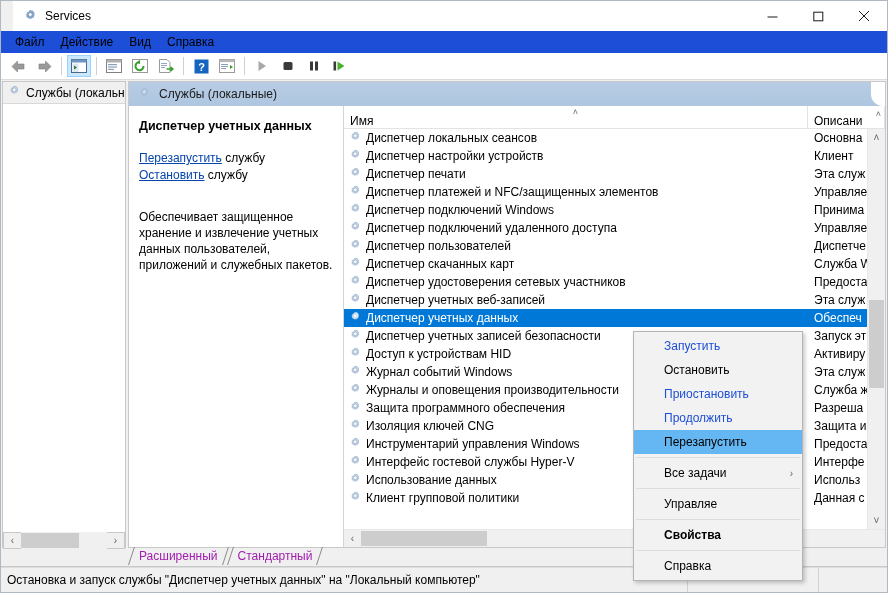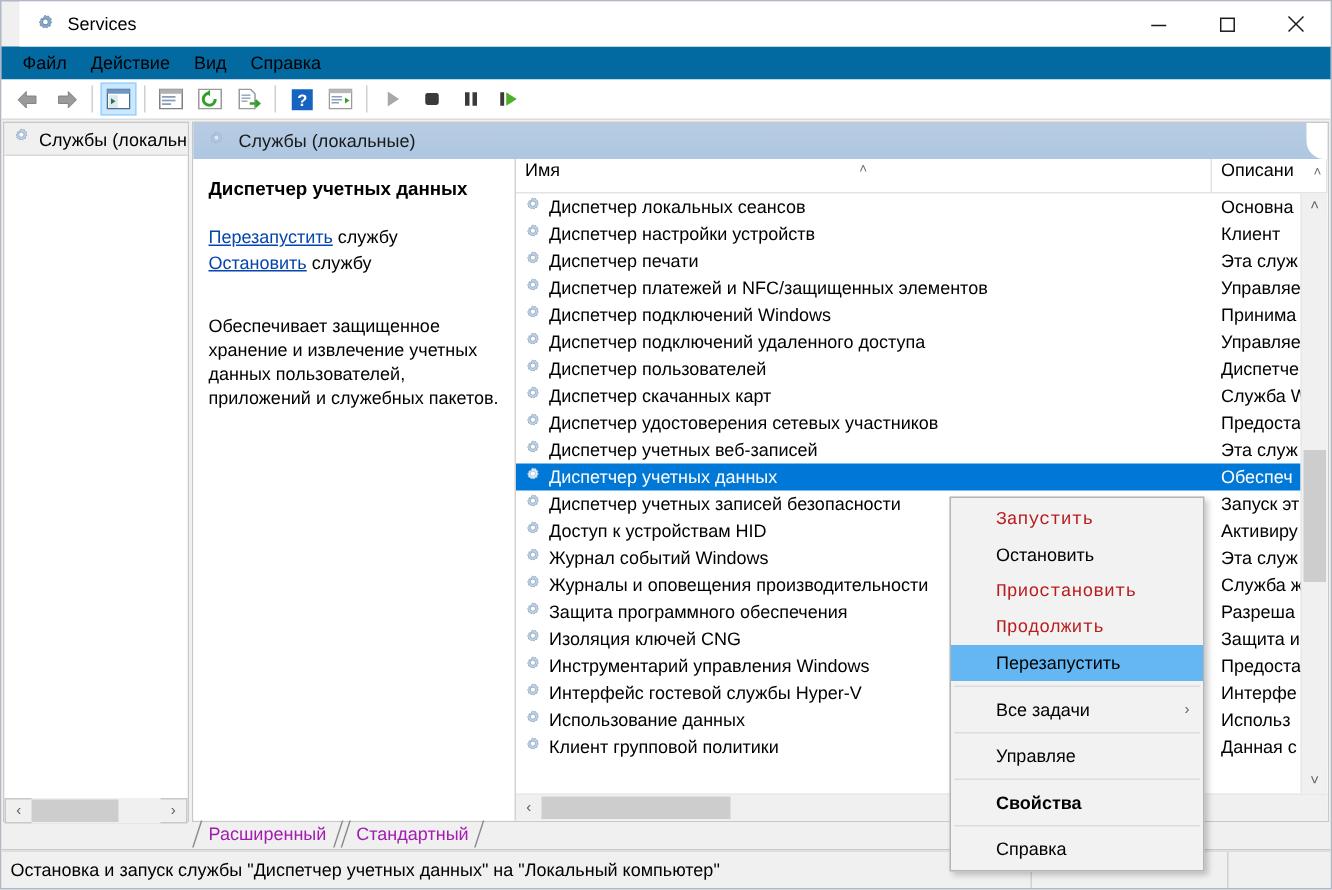--- a/index.html
+++ b/index.html
@@ -58,21 +58,21 @@
     height: 30px;
     display: flex;
     align-items: center;
     justify-content: center;
   }
   .cap-btn svg { display: block; }
 
   
   .menubar {
     height: 22px;
-    background: #0369a1;
+    background: #1d4ed8;
     display: flex;
     align-items: center;
     padding-left: 6px;
     flex: none;
     font-size: 12px;
   }
   .menu-item {
     padding: 2px 8px;
     color: #000000;
     white-space: nowrap;
@@ -224,21 +224,21 @@
     height: 22px;
     flex: none;
     display: flex;
     background: #ffffff;
     border-bottom: 1px solid #e3e3e3;
     font-size: 12px;
     position: relative;
   }
   .lv-col {
     display: flex;
-    align-items: flex-start;
+    align-items: flex-end;
     padding-left: 6px;
     border-right: 1px solid #e3e3e3;
     box-sizing: border-box;
     position: relative;
     overflow: hidden;
     white-space: nowrap;
   }
   .col-name { width: 464px; flex: none; }
   .col-desc { flex: 1; }
   .sort-caret {
@@ -392,21 +392,21 @@
   }
   .ctx-item {
     height: 24px;
     display: flex;
     align-items: center;
     padding-left: 30px;
     position: relative;
     color: #000000;
     box-sizing: border-box;
   }
-  .ctx-item.disabled { color: #b91c1c; font-family: Liberation Mono, monospace; }
+  .ctx-item.disabled { color: #1d4ed8; }
   .ctx-item.highlight { background: #65b7f3; }
   .ctx-item.bold { font-weight: bold; }
   .ctx-sep {
     height: 1px;
     background: #dcdcdc;
     margin: 3px 2px 3px 2px;
   }
   .ctx-arrow {
     position: absolute;
     right: 9px;

